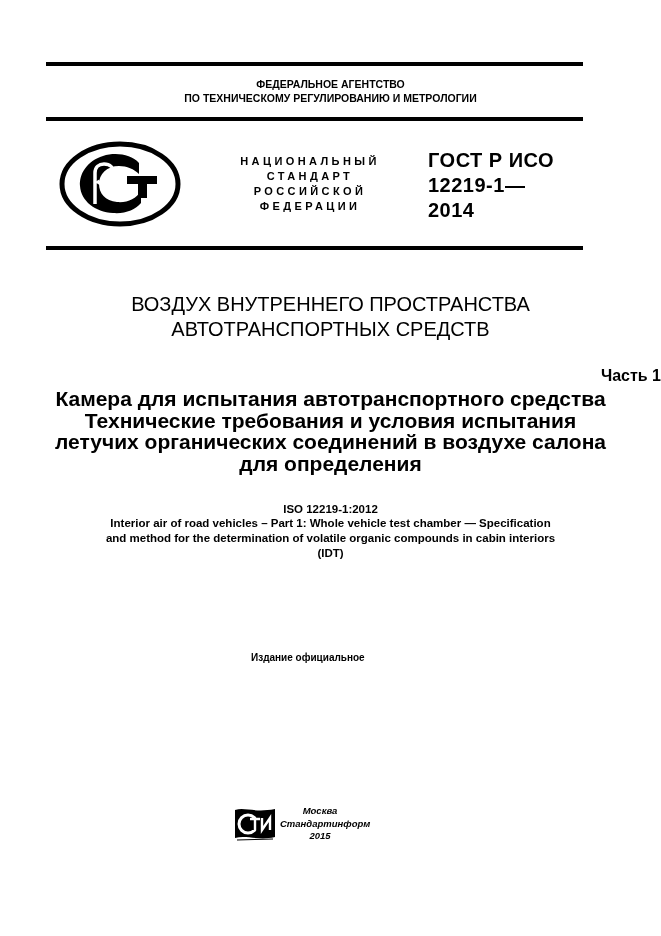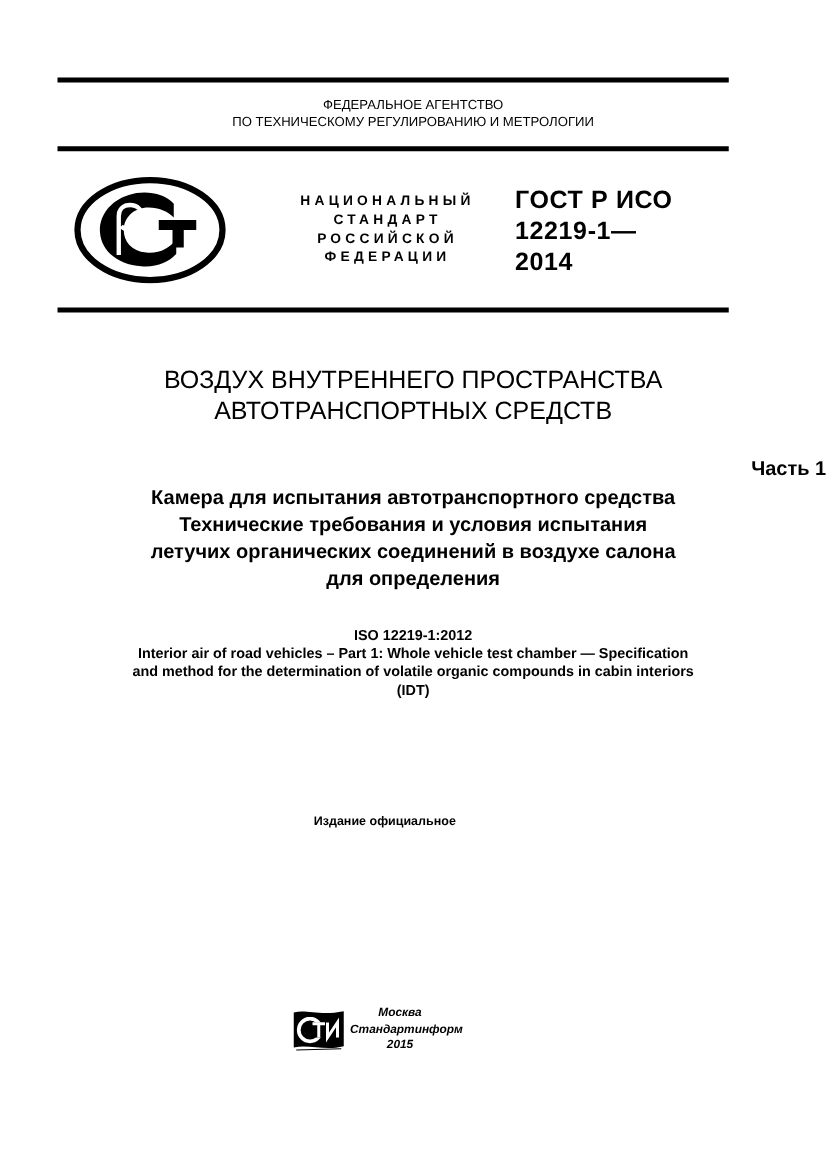--- a/index.html
+++ b/index.html
@@ -1,28 +1,28 @@
 <!DOCTYPE html>
 <html><head>
   <meta charset="utf-8">
   <style>
     html, body { margin: 0; padding: 0; background: #ffffff; }
     body { width: 661px; height: 936px; position: relative; overflow: hidden;
            font-family: "Liberation Sans", sans-serif; color: #000; }
     .bar { position: absolute; left: 46px; width: 537px; height: 4px; background: #000; }
     .center { position: absolute; left: 0; width: 661px; text-align: center; }
-    .agency { top: 77px; font-size: 10.5px; font-weight: normal; line-height: 14px; }
+    .agency { top: 77px; font-size: 10.5px; font-weight: bold; line-height: 14px; }
     .logo { position: absolute; left: 59px; top: 141px; width: 122px; height: 86px; }
     .national { position: absolute; left: 222px; top: 154px; width: 176px; text-align: center;
                 font-size: 11px; font-weight: bold; letter-spacing: 3.4px; line-height: 15px; }
-    .gost { position: absolute; left: 412px; top: 148px; font-size: 20px; font-weight: bold;
+    .gost { position: absolute; left: 428px; top: 148px; font-size: 20px; font-weight: bold;
             line-height: 25px; letter-spacing: 0.5px; }
     .title { top: 292px; font-size: 20px; font-weight: normal; line-height: 25px; }
     .part { top: 365px; font-size: 16px; font-weight: bold; line-height: 21px; text-align: right; }
-    .subtitle { top: 388px; font-size: 16px; font-weight: bold; line-height: 21.5px; }
+    .subtitle { top: 388px; font-size: 21px; font-weight: bold; line-height: 21.5px; }
     .iso-code { top: 502px; font-size: 11.5px; font-weight: bold; line-height: 14px; }
     .iso-title { top: 516px; font-size: 11.5px; font-weight: bold; line-height: 15px; }
     .edition { position: absolute; left: 251px; top: 652px; font-size: 10px; font-weight: bold; }
     .pub-logo { position: absolute; left: 233px; top: 806px; width: 44px; height: 36px; }
     .pub-text { position: absolute; left: 280px; top: 805px; width: 80px; text-align: center;
                 font-size: 9.5px; font-weight: bold; line-height: 12.5px; font-style: italic; }
   </style>
 </head>
 <body>
 

